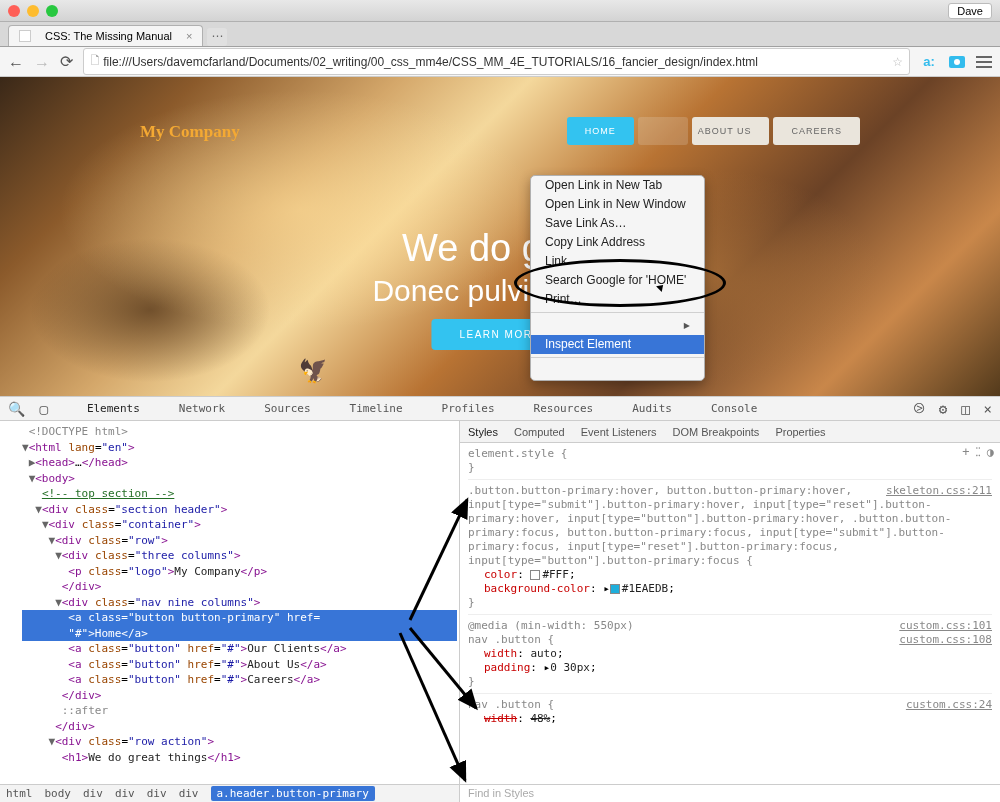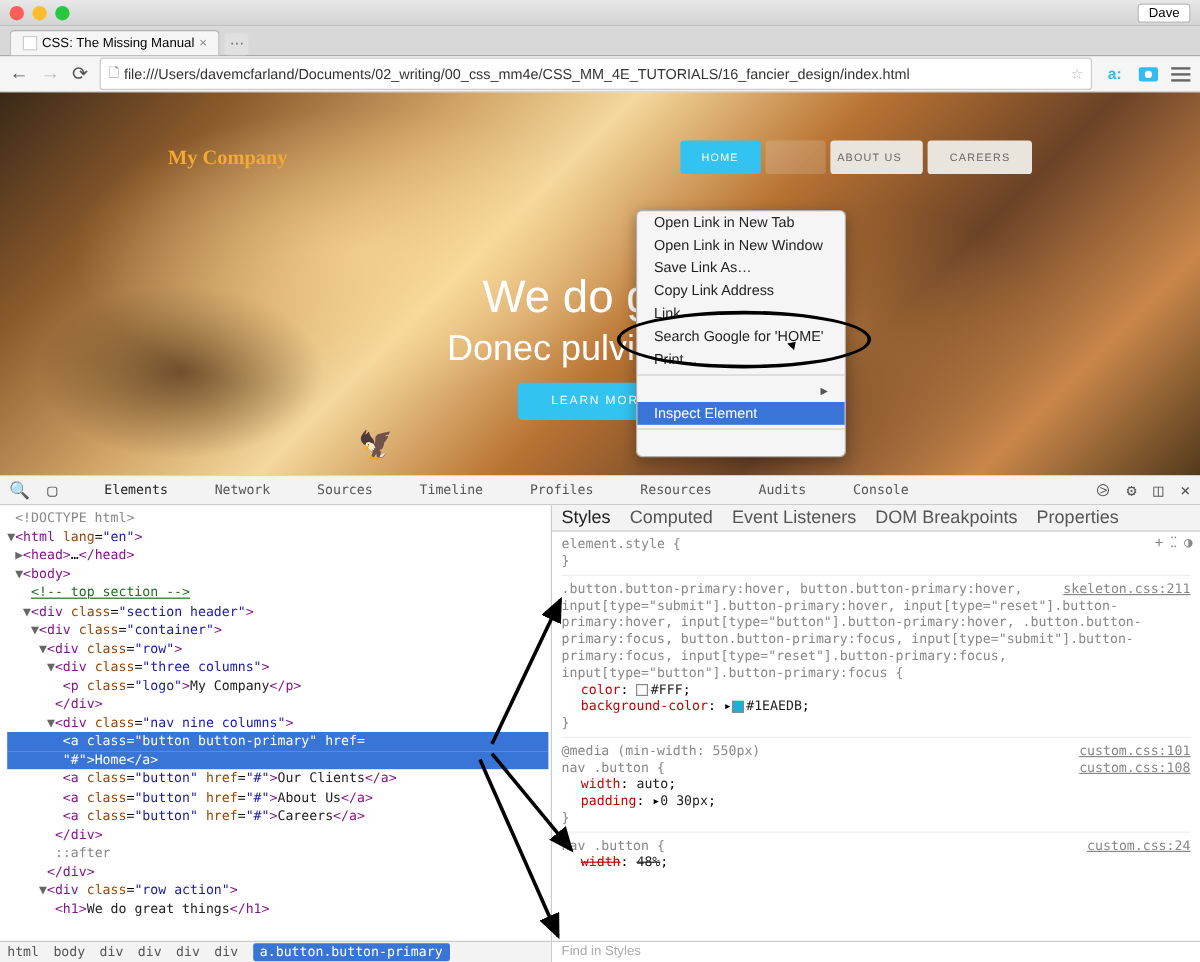--- a/index.html
+++ b/index.html
@@ -9,21 +9,21 @@
 .titlebar { height: 22px; background: linear-gradient(#e8e8e8,#d3d3d3); display: flex; align-items: center; padding: 0 8px; border-bottom: 1px solid #b0b0b0; }
 .traffic { display: flex; gap: 7px; }
 .traffic span { width: 12px; height: 12px; border-radius: 50%; }
 .red { background: #ff5f57; }
 .yellow { background: #febc2e; }
 .green { background: #28c840; }
 .user-btn { margin-left: auto; background: #fff; border: 1px solid #bbb; border-radius: 3px; padding: 1px 8px; font-size: 11px; }
 
 
 .tabstrip { height: 25px; background: #d8d8d8; display: flex; align-items: flex-end; padding-left: 8px; border-bottom: 1px solid #a0a0a0; }
-.tab { background: #f5f5f5; border: 1px solid #b0b0b0; border-bottom: none; border-radius: 4px 4px 0 0; padding: 4px 10px; font-size: 11px; display: flex; align-items: center; gap: 4px; }
+.tab { background: #f5f5f5; border: 1px solid #b0b0b0; border-bottom: none; border-radius: 4px 4px 0 0; padding: 4px 10px; font-size: 11px; display: flex; align-items: center; gap: 14px; }
 .tab-close { color: #888; font-size: 11px; }
 .tab-new { margin-left: 4px; width: 20px; height: 18px; background: #e0e0e0; border-radius: 3px; text-align: center; line-height: 16px; color: #666; }
 
 
 .toolbar { height: 30px; background: #f5f5f5; display: flex; align-items: center; padding: 0 8px; gap: 10px; border-bottom: 1px solid #ccc; }
 .tool-btn { color: #555; font-size: 16px; cursor: pointer; }
 .urlbox { flex: 1; display: flex; align-items: center; background: #fff; border: 1px solid #ccc; border-radius: 3px; padding: 3px 6px; font-size: 12px; color: #333; }
 .url-icon { color: #888; margin-right: 4px; font-size: 11px; }
 .star { color: #bbb; margin-left: auto; }
 .ext-icon { width: 18px; height: 18px; display: flex; align-items: center; justify-content: center; }
@@ -60,37 +60,37 @@
 
 .devtools { position: absolute; top: 396px; left: 0; right: 0; bottom: 0; background: #fff; border-top: 1px solid #ccc; display: flex; flex-direction: column; font-family: Menlo, Consolas, monospace; font-size: 11px; }
 .dt-top { height: 24px; background: #f3f3f3; border-bottom: 1px solid #ccc; display: flex; align-items: center; padding: 0 8px; gap: 14px; }
 .dt-top .dt-tab { color: #555; cursor: pointer; margin-left: 25px; }
 .dt-top .dt-tab.active { color: #222; font-weight: 500; }
 .dt-top .spacer { flex: 1; }
 .dt-top .ricon { color: #555; font-size: 14px; }
 
 .dt-body { flex: 1; display: flex; overflow: hidden; }
 .dt-left { width: 460px; border-right: 1px solid #ccc; overflow: hidden; display: flex; flex-direction: column; }
-.dt-html { flex: 1; overflow-y: auto; padding: 3px 2px 3px 6px; position: relative; }
+.dt-html { flex: 1; overflow-y: auto; padding: 3px 2px 3px 22px; position: relative; }
 .dt-html .ln { white-space: pre; line-height: 15.5px; }
 .dt-html .ln .arrow { color: #666; }
 .c-tag { color: #881391; }
 .c-attr { color: #994500; }
 .c-val { color: #1a1aa6; }
 .c-txt { color: #222; }
 .c-cmt { color: #236e25; font-style: normal; text-decoration: underline;}
 .c-pi { color: #888; }
 .dt-html .selected { background: #3875d7; color: #fff; }
 .dt-html .selected * { color: #fff !important; }
 
 .breadcrumb { height: 18px; background: #f3f3f3; border-top: 1px solid #ccc; display: flex; align-items: center; padding: 0 6px; gap: 12px; font-size: 11px; color: #555; font-family: Menlo, monospace; }
 .breadcrumb .bc-sel { background: #3875d7; color: #fff; padding: 1px 6px; border-radius: 2px; }
 
 .dt-right { flex: 1; display: flex; flex-direction: column; overflow: hidden; }
-.dt-right-tabs { height: 22px; background: #f3f3f3; border-bottom: 1px solid #ccc; display: flex; align-items: center; padding: 0 8px; gap: 16px; font-family: -apple-system, Arial; font-size: 15px; }
+.dt-right-tabs { height: 22px; background: #f3f3f3; border-bottom: 1px solid #ccc; display: flex; align-items: center; padding: 0 8px; gap: 16px; font-family: -apple-system, Arial; font-size: 11px; }
 .dt-right-tabs .rtab { color: #555; }
 .dt-right-tabs .rtab.active { color: #222; }
 .dt-styles { flex: 1; overflow: auto; padding: 4px 8px; position: relative; font-size: 11px; line-height: 14px; }
 .dt-styles .src { float: right; color: #888; text-decoration: underline; font-size: 11px; }
 .dt-styles .sel { color: #888; }
 .dt-styles .prop { color: #c80000; margin-left: 16px; }
 .dt-styles .val { color: #222; }
 .swatch { display: inline-block; width: 10px; height: 10px; border: 1px solid #888; vertical-align: middle; margin-right: 2px; }
 .dt-toolbar-r { position: absolute; top: 2px; right: 6px; display: flex; gap: 6px; color: #888; font-size: 12px;}
 .dt-filter { height: 18px; border-top: 1px solid #ccc; padding: 2px 8px; color: #aaa; font-size: 11px; font-family: -apple-system, Arial; }
@@ -216,21 +216,21 @@
 <div class="ln">    <span class="arrow">▼</span><span class="c-tag">&lt;div </span><span class="c-attr">class</span>=<span class="c-val">"row action"</span><span class="c-tag">&gt;</span></div>
 <div class="ln">      <span class="c-tag">&lt;h1&gt;</span><span class="c-txt">We do great things</span><span class="c-tag">&lt;/h1&gt;</span></div>
       </div>
       <div class="breadcrumb">
         <span>html</span>
         <span>body</span>
         <span>div</span>
         <span>div</span>
         <span>div</span>
         <span>div</span>
-        <span class="bc-sel">a.button.button-primary</span>
+        <span class="bc-sel">a.header.button-primary</span>
       </div>
     </div>
 
     <div class="dt-right">
       <div class="dt-right-tabs">
         <span class="rtab active">Styles</span>
         <span class="rtab">Computed</span>
         <span class="rtab">Event Listeners</span>
         <span class="rtab">DOM Breakpoints</span>
         <span class="rtab">Properties</span>

